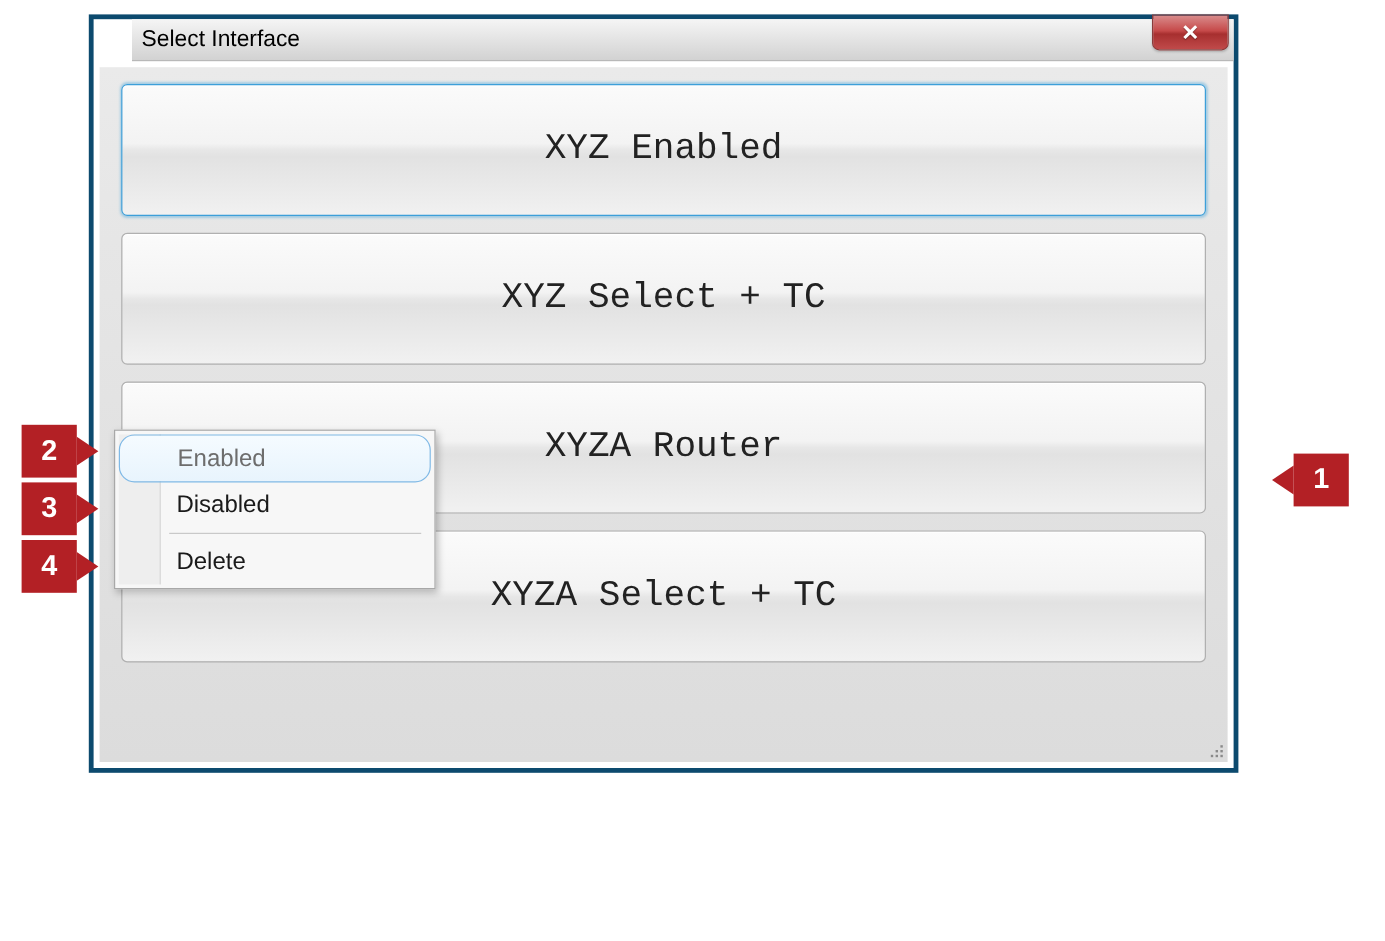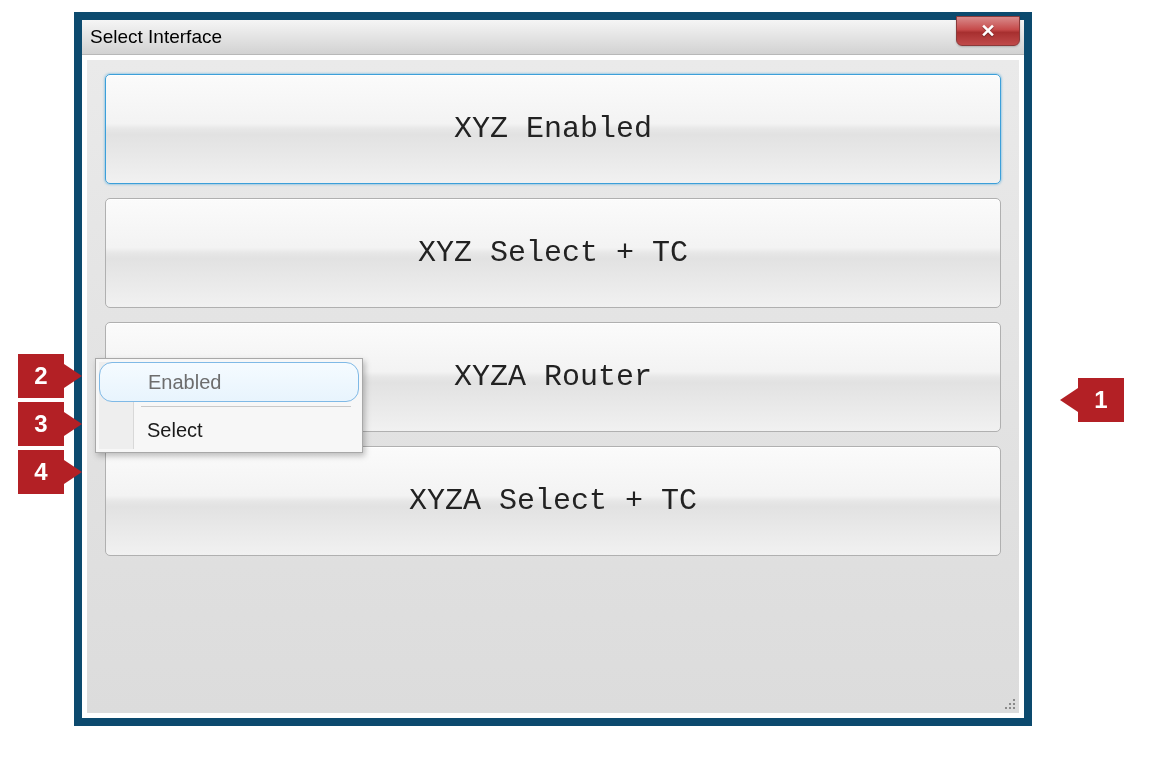--- a/index.html
+++ b/index.html
@@ -9,24 +9,25 @@
       background: #fff;
       width: 1154px;
       height: 784px;
       position: relative;
     }
     .outer-border {
       position: absolute;
       left: 74px;
       top: 12px;
       width: 958px;
-      height: 714px;
-      border: 8px solid #0c4a6e;
+      height: 632px;
+      border: 4px solid #0c4a6e;
       box-sizing: border-box;
       background: #fff;
+      padding-left: 32px;
     }
     .titlebar {
       position: relative;
       height: 34px;
       background: linear-gradient(to bottom, #f5f5f5 0%, #d2d2d2 100%);
       border-bottom: 1px solid #b8b8b8;
     }
     .title-text {
       position: absolute;
       left: 8px;
@@ -212,23 +213,26 @@
       <div class="dot" style="right:2px;bottom:10px;"></div>
     </div>
   </div>
 </div>
 
 <div class="context-menu">
   <div class="menu-gutter"></div>
   <div class="menu-item hover disabled-look">
     <span>Enabled</span>
   </div>
+  <div class="menu-item">
+    <span>Disabled</span>
+  </div>
   <div class="menu-separator"></div>
   <div class="menu-item">
-    <span>Select</span>
+    <span>Delete</span>
   </div>
 </div>
 
 <div class="callout right" style="left:1078px; top:378px;">
   <span>1</span>
 </div>
 <div class="callout left" style="left:18px; top:354px;">
   <span>2</span>
 </div>
 <div class="callout left" style="left:18px; top:402px;">

